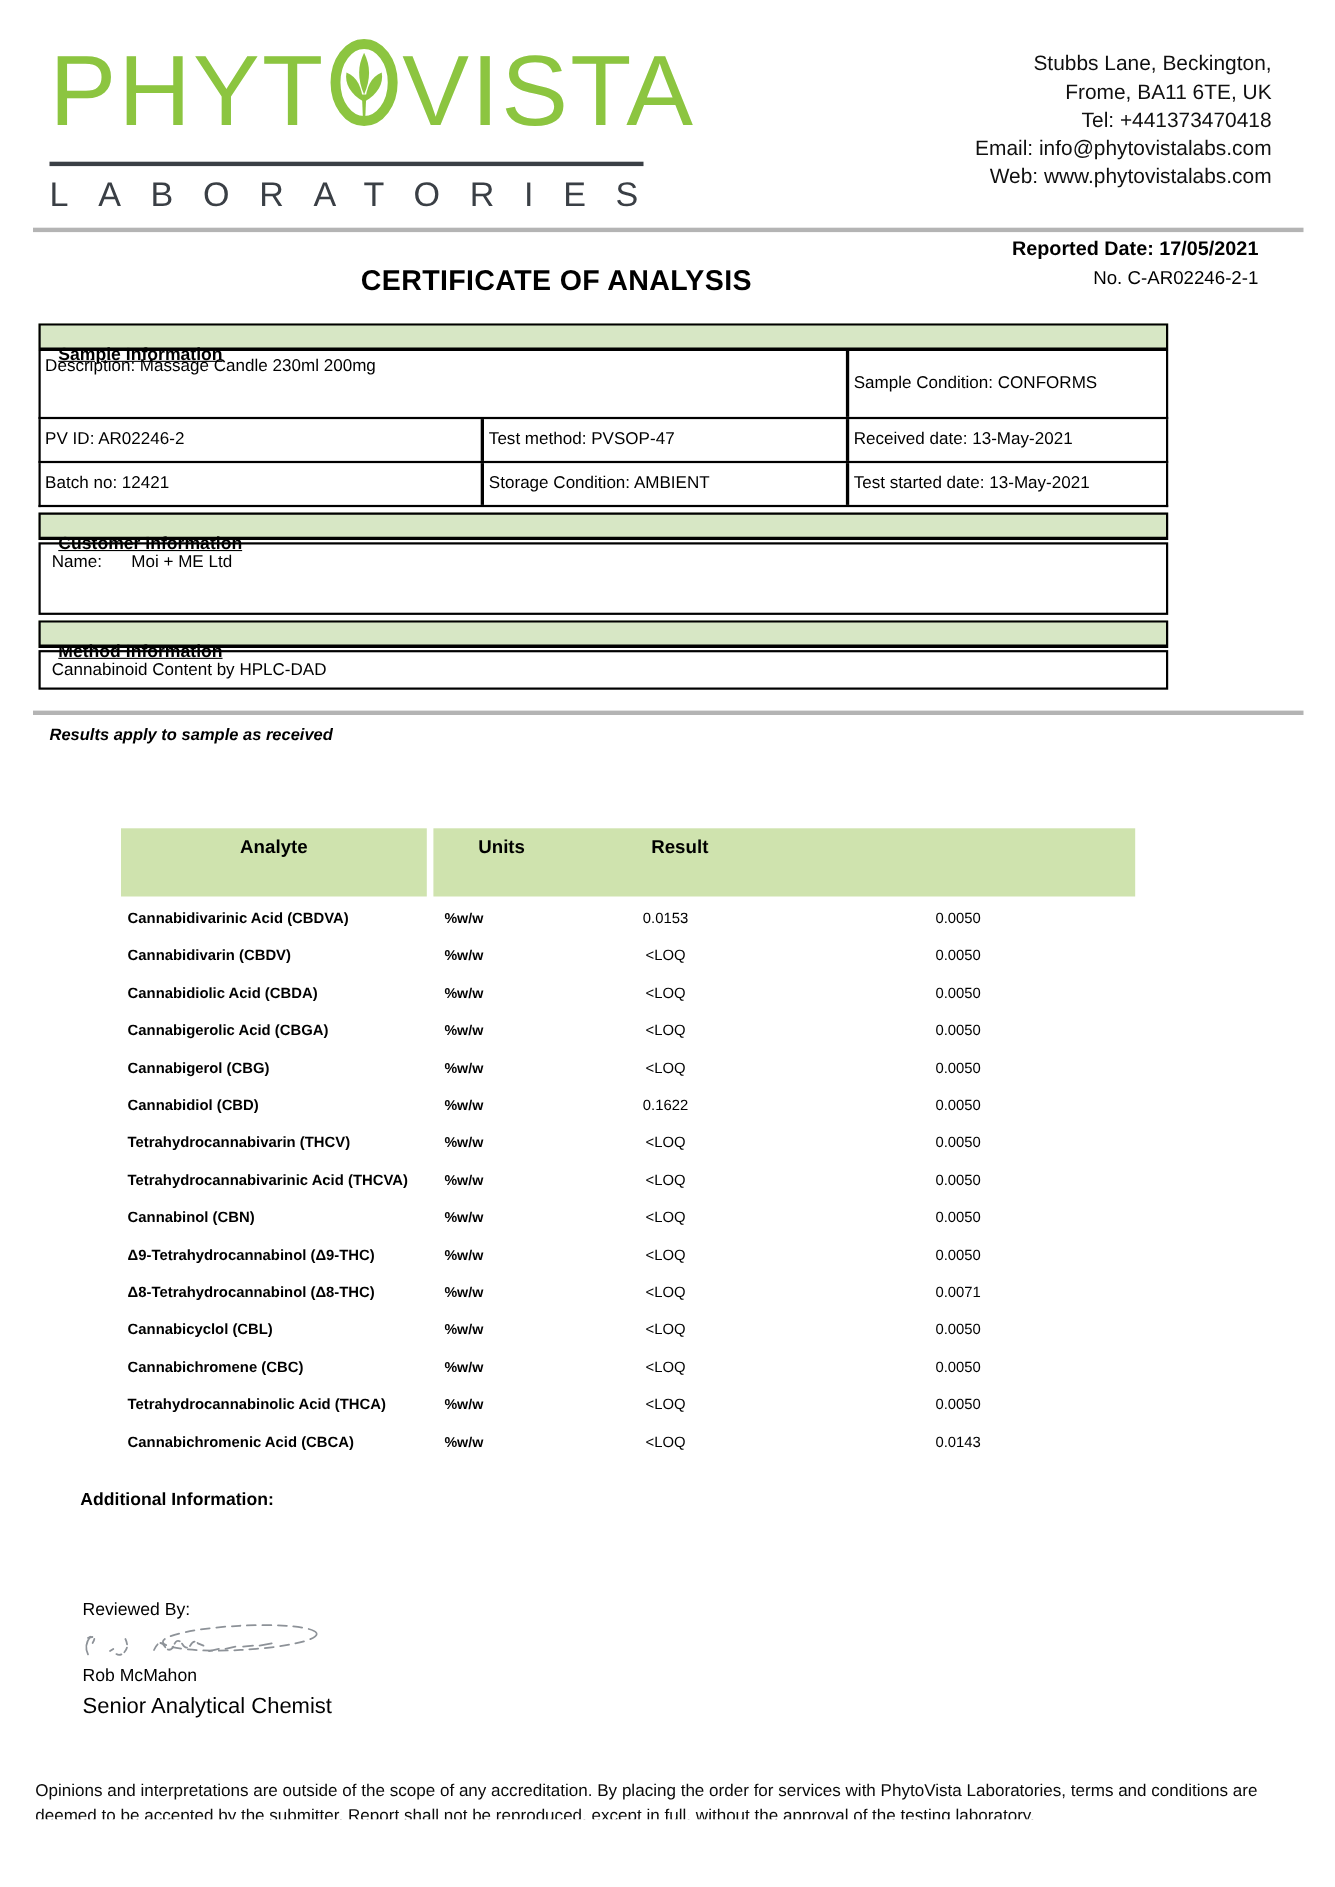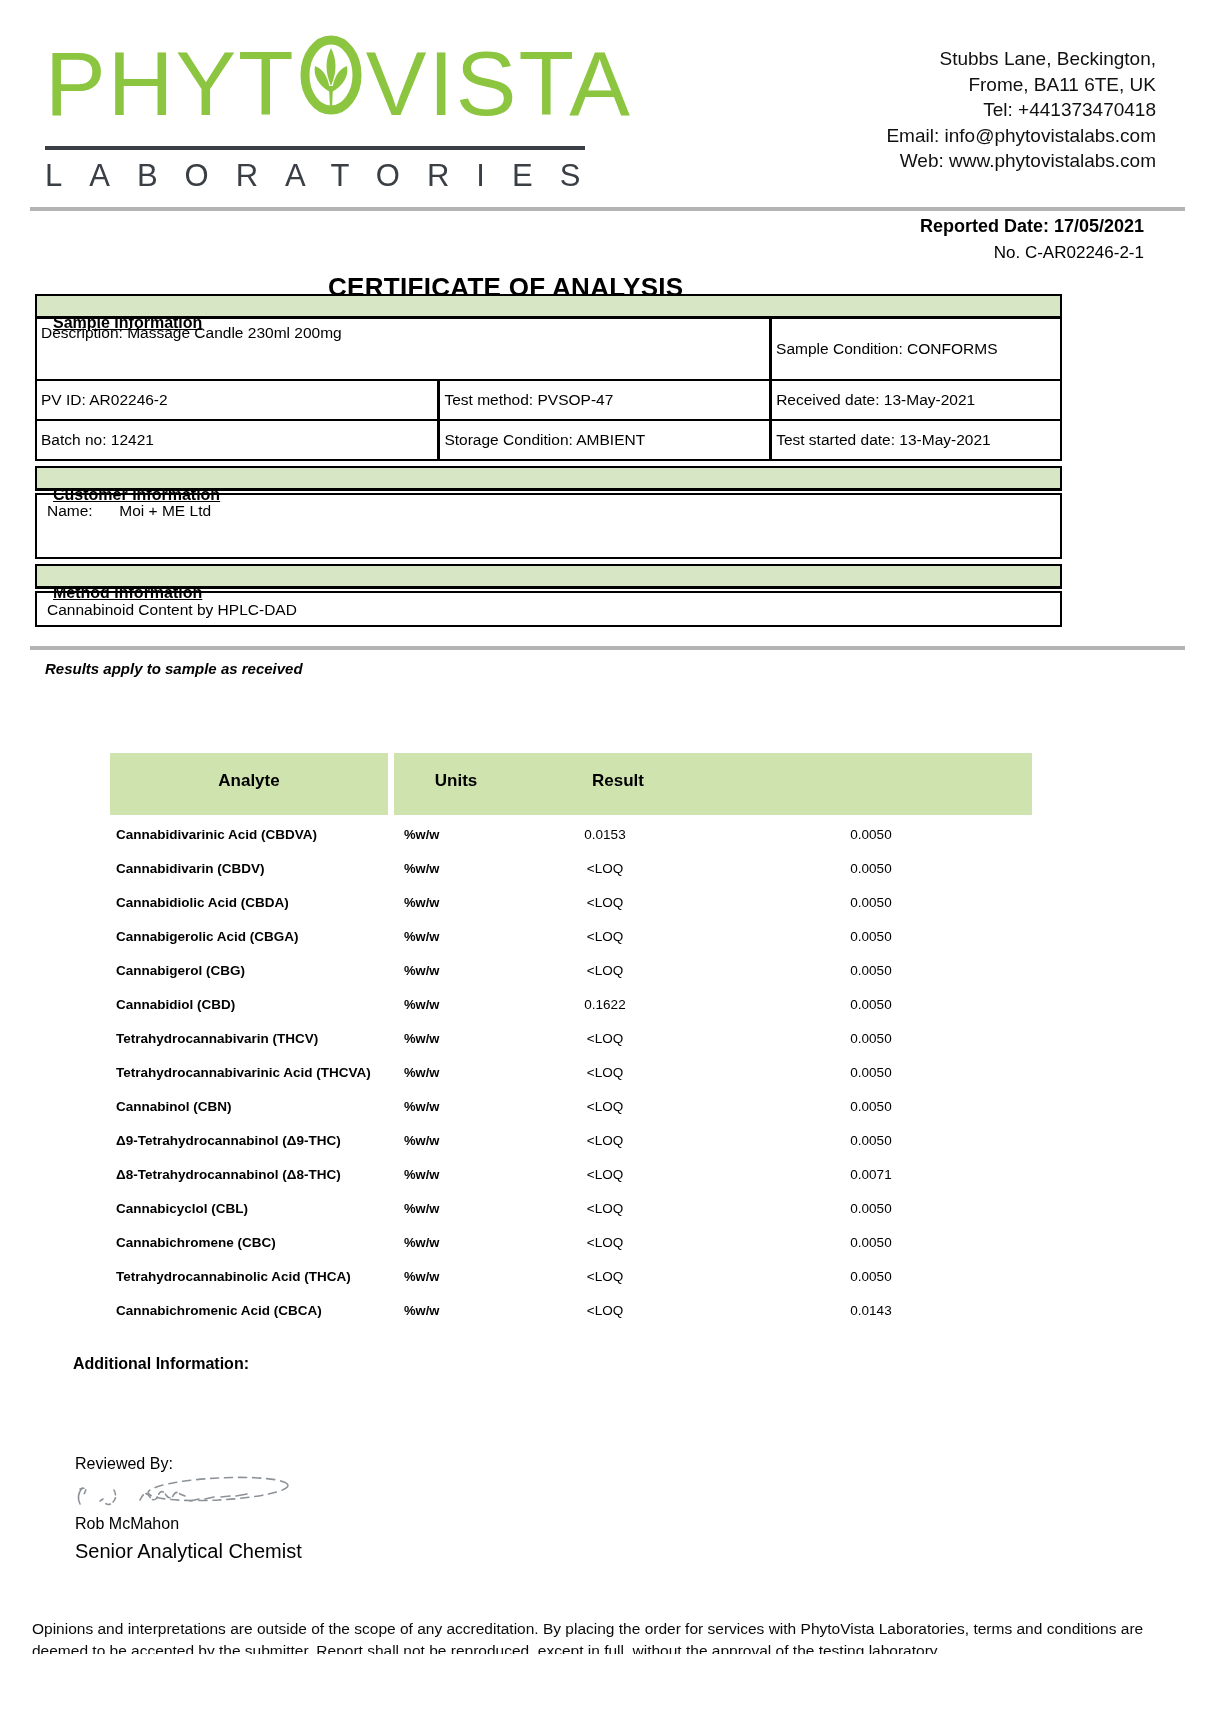--- a/index.html
+++ b/index.html
@@ -16,21 +16,21 @@
 
   .contact { position:absolute; top:46px; right:58px; text-align:right; font-size:19px; line-height:25.5px; color:#101010; }
 
   .hr1 { position:absolute; left:30px; top:207px; width:1155px; height:4px; background:#b4b4b4; }
   .hr2 { position:absolute; left:30px; top:646px; width:1155px; height:4px; background:#b4b4b4; }
 
   .cert-meta { position:absolute; top:216px; right:70px; text-align:right; }
   .reported { font-size:18px; font-weight:700; }
   .cert-no  { font-size:17px; margin-top:6px; }
 
-  .title { position:absolute; left:328px; top:240px; font-size:26px; font-weight:700; letter-spacing:.3px;margin-top:32px; }
+  .title { position:absolute; left:328px; top:240px; font-size:26px; font-weight:700; letter-spacing:.3px; }
 
   
   .info { position:absolute; left:35px; top:294px; width:1027px; }
   .bar { height:25px; background:#d7e7c5; border:2px solid #000; border-bottom-width:3px; padding:18px 0 0 16px; font-size:16px; font-weight:700; }
   .bar span { text-decoration:underline; }
   .grid .row { display:flex; border:2px solid #000; border-top:none; }
   .cell { padding:5px 4px; font-size:15.5px; }
   .row-desc { height:62px; }
   .c-desc { width:735px; }
   .c-cond { width:292px; border-left:3px solid #000; display:flex; align-items:center; }
@@ -44,21 +44,21 @@
   .lbl { display:inline-block; }
   .lbl-name { width:68px; }
   .lbl-addr { width:110px; }
   .box-method { height:36px; padding:8px 10px; }
 
   .results-note { position:absolute; left:45px; top:660px; font-size:15px; font-weight:700; font-style:italic; }
 
   
   .rtable { position:absolute; left:110px; top:753px; width:922px; }
   .thead { display:flex; gap:6px; height:62px; }
-  .th { background:#cfe3ae; font-weight:700; font-size:17px; padding-top:18px; }
+  .th { background:#cfe3ae; font-weight:700; font-size:17px; padding-top:7px; }
   .th-analyte { width:278px; text-align:center; }
   .th-rest { flex:1; display:flex; }
   .h-units { width:124px; text-align:center; }
   .h-result { width:200px; text-align:center; }
   .h-loq { flex:1; text-align:center; }
   .tbody { margin-top:2px; }
   .t-row { display:flex; height:34px; align-items:center; }
   .c-analyte { width:280px; padding-left:6px; font-weight:700; font-size:13.5px; }
   .c-units { width:110px; padding-left:14px; font-weight:700; font-size:13px; }
   .c-result { width:210px; text-align:center; font-size:13.5px; }

